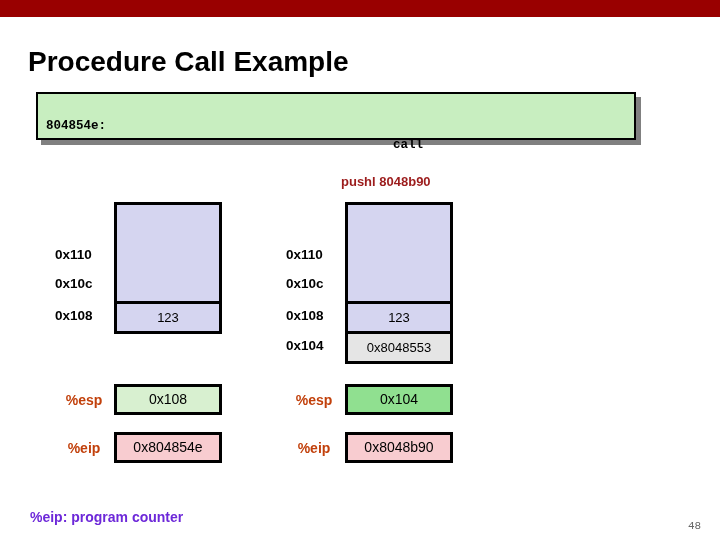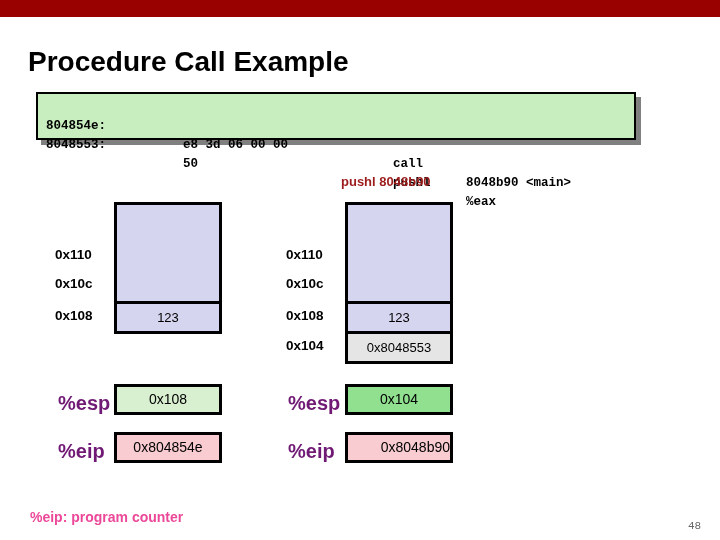--- a/index.html
+++ b/index.html
@@ -114,24 +114,24 @@
     font-size: 13.5px;
     font-weight: bold;
     color: #000000;
     text-align: left;
     white-space: nowrap;
   }
 
   
   .reg-label {
     position: absolute;
-    font-size: 20px;
-    font-weight: bold;
-    color: #701a75;
-    text-align: left;
+    font-size: 14px;
+    font-weight: bold;
+    color: #c2410c;
+    text-align: center;
     white-space: nowrap;
   }
   .reg-box {
     position: absolute;
     box-sizing: border-box;
     border: 3px solid #000000;
     height: 31px;
     line-height: 25px;
     text-align: center;
     font-size: 14px;
@@ -143,21 +143,21 @@
   .esp-bright { background: #90e090; }
   .eip-pink   { background: #f8ccd0; }
 
   
   #footnote {
     position: absolute;
     left: 30px;
     top: 509px;
     font-size: 14px;
     font-weight: bold;
-    color: #ec4899;
+    color: #6d28d9;
     white-space: nowrap;
   }
   #page-number {
     position: absolute;
     left: 688px;
     top: 520px;
     font-size: 11px;
     color: #666666;
     font-family: Liberation Mono, monospace;
   }
@@ -166,29 +166,21 @@
 <body>
 
 <div id="top-banner"></div>
 
 <div id="slide-title">Procedure Call Example</div>
 
 <div id="code-shadow"></div>
 <div id="code-box">
   <div class="code-line">
     <span class="c-addr">804854e:</span>
-    <span class="c-bytes">e8 3d 06 00 00</span>
     <span class="c-mnem">call</span>
-    <span class="c-ops">8048b90 &lt;main&gt;</span>
-  </div>
-  <div class="code-line">
-    <span class="c-addr">8048553:</span>
-    <span class="c-bytes">50</span>
-    <span class="c-mnem">pushl</span>
-    <span class="c-ops">%eax</span>
   </div>
 </div>
 
 <div id="call-annotation">pushl 8048b90</div>
 
 <div class="stack-block">
   <div class="stack-frame" style="left:114px; top:202px; height:102px;"></div>
   <div class="stack-cell" style="left:114px; top:301px;">123</div>
 
   <div class="addr-label" style="left:55px; top:247px;">0x110</div>
@@ -210,16 +202,16 @@
   <div class="addr-label" style="left:286px; top:247px;">0x110</div>
   <div class="addr-label" style="left:286px; top:276px;">0x10c</div>
   <div class="addr-label" style="left:286px; top:308px;">0x108</div>
   <div class="addr-label" style="left:286px; top:338px;">0x104</div>
 </div>
 
 <div class="reg-label" style="left:288px; top:392px; width:52px;">%esp</div>
 <div class="reg-box esp-bright" style="left:345px; top:384px; width:108px;">0x104</div>
 
 <div class="reg-label" style="left:288px; top:440px; width:52px;">%eip</div>
-<div class="reg-box eip-pink" style="left:345px; top:432px; width:108px;text-align:right;">0x8048b90</div>
+<div class="reg-box eip-pink" style="left:345px; top:432px; width:108px;">0x8048b90</div>
 
 <div id="footnote">%eip: program counter</div>
 <div id="page-number">48</div>
 
 </body></html>

